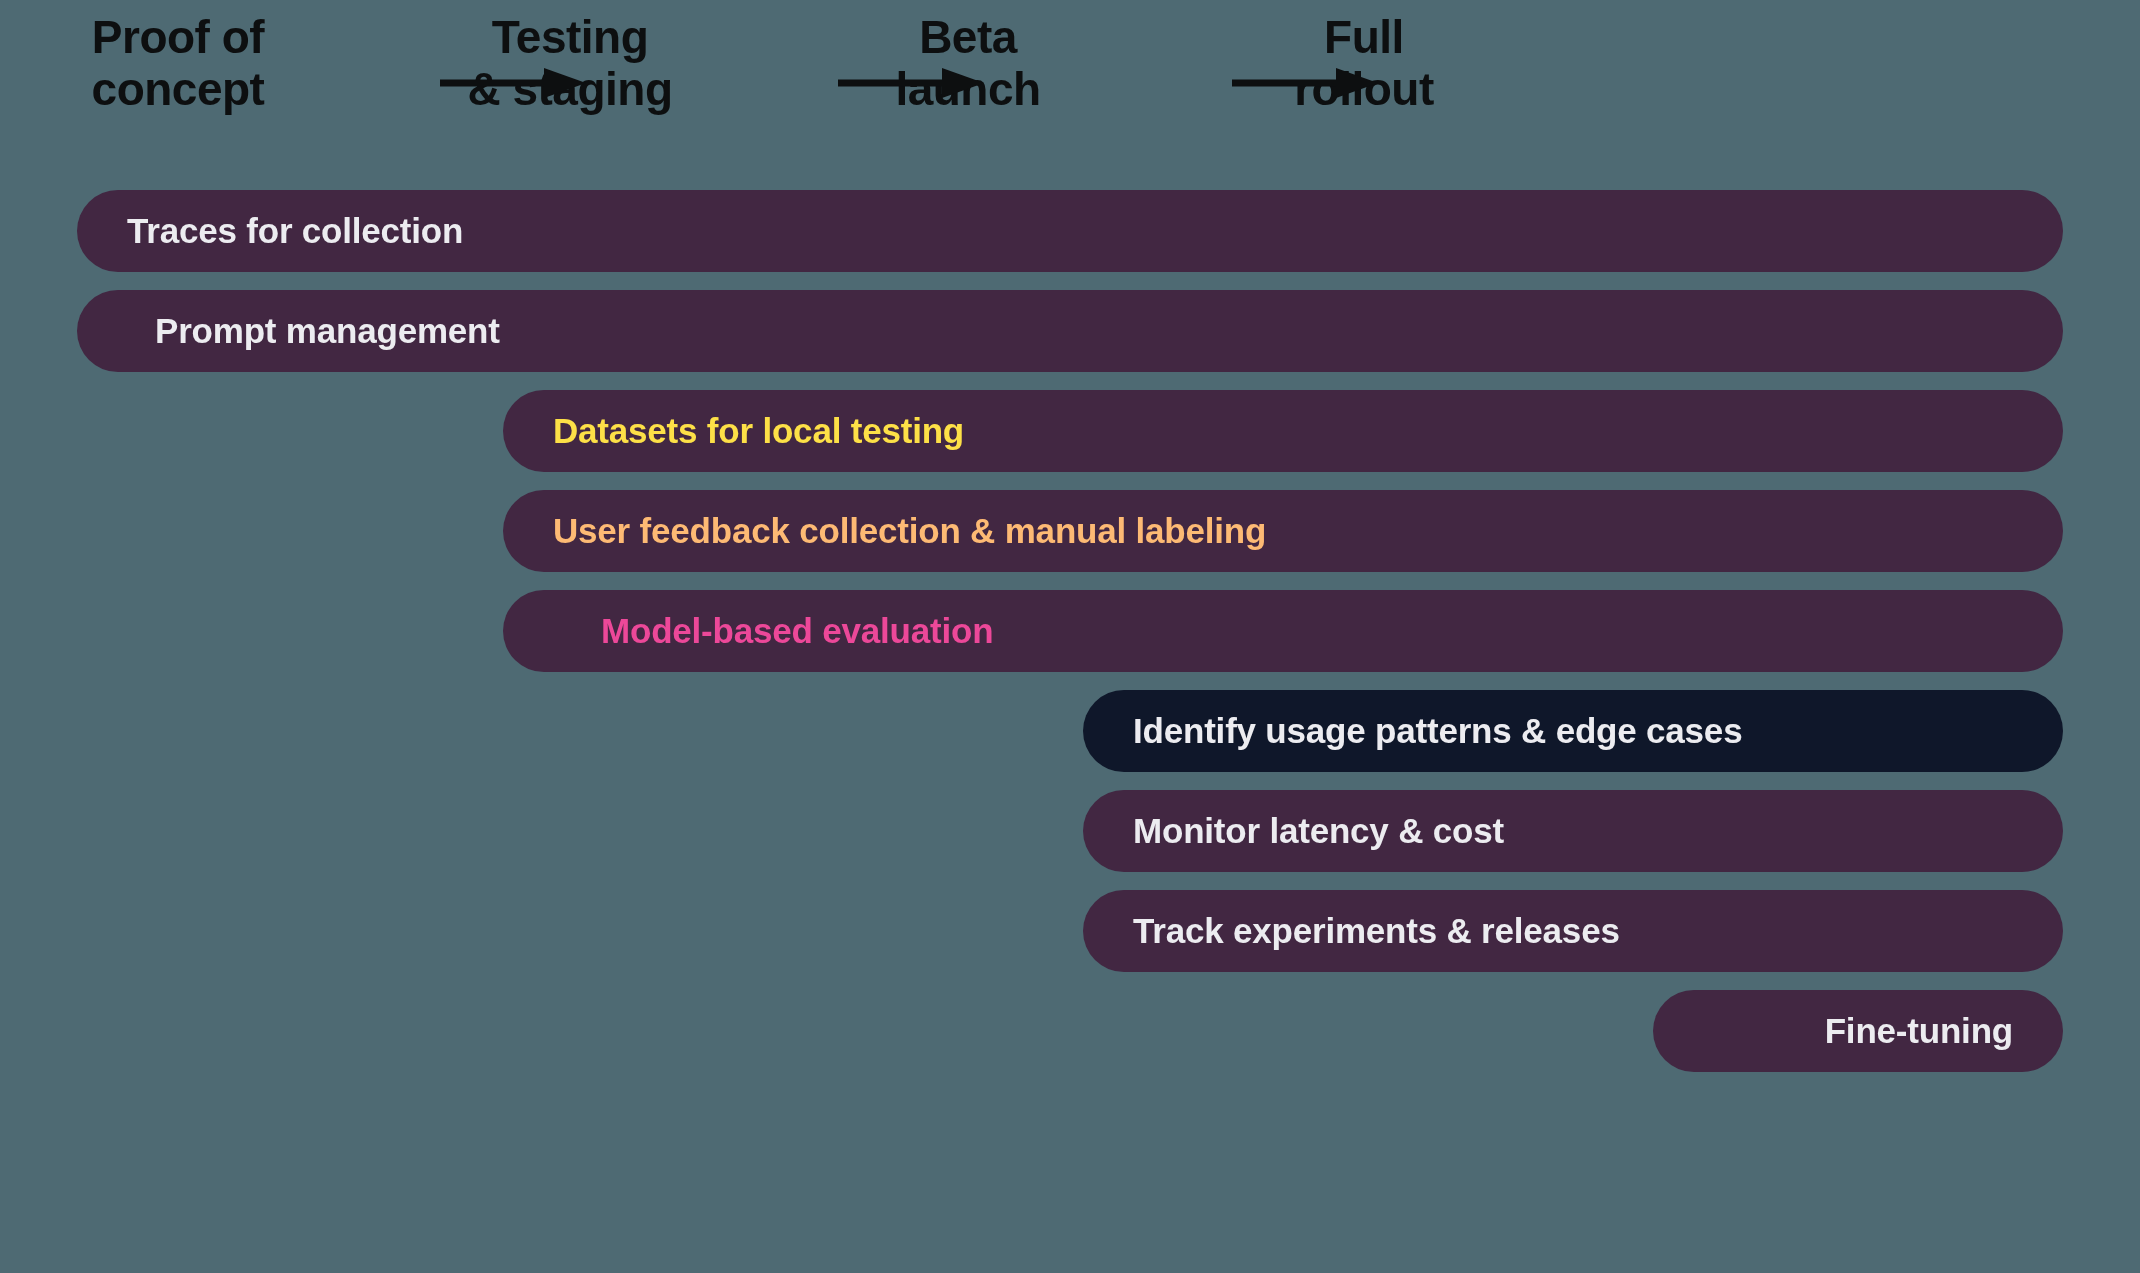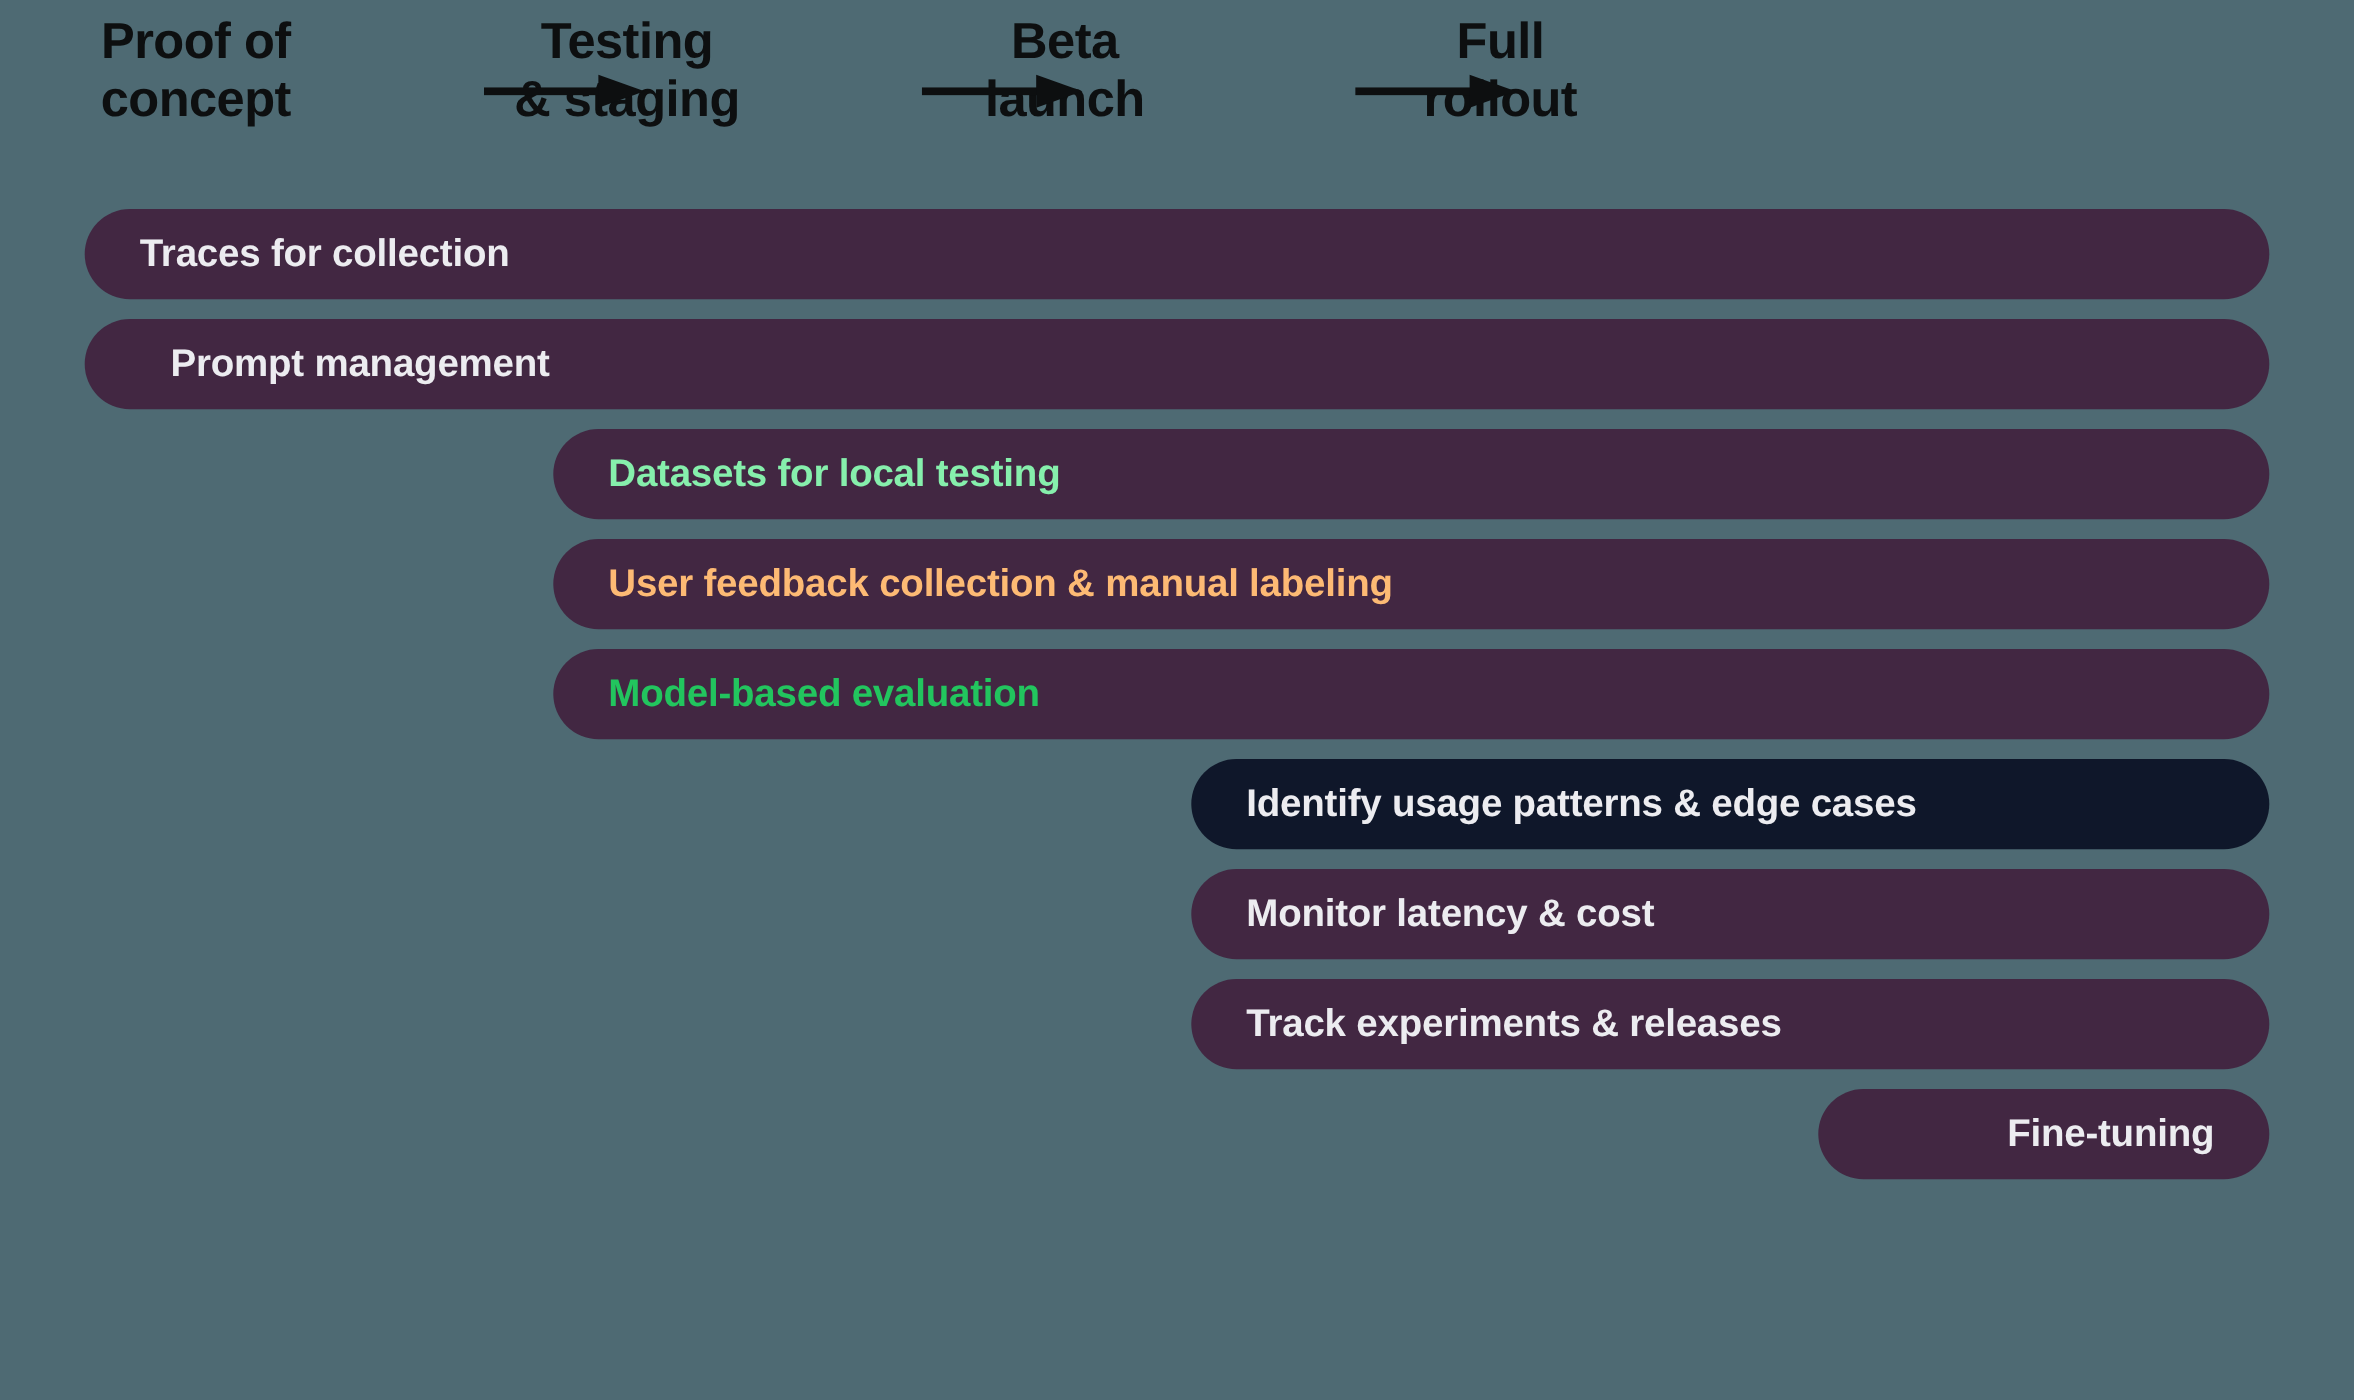--- a/index.html
+++ b/index.html
@@ -121,27 +121,27 @@
     </div>
 
   <div id="bars">
       <div class="bar" style="left: 77px; width: 1986px; top: 190px; background: rgb(66, 39, 66);">
         <span class="bar-label" style="color: rgb(236, 236, 240);">Traces for collection</span>
       </div>
       <div class="bar" style="left: 77px; width: 1986px; top: 290px; background: rgb(66, 39, 66);">
         <span class="bar-label" style="color: rgb(236, 236, 240); margin-left: 28px;">Prompt management</span>
       </div>
       <div class="bar" style="left: 503px; width: 1560px; top: 390px; background: rgb(66, 39, 66);">
-        <span class="bar-label" style="color: #86efac;">Datasets for local testing</span>
+        <span class="bar-label" style="color: #fde047;">Datasets for local testing</span>
       </div>
       <div class="bar" style="left: 503px; width: 1560px; top: 490px; background: rgb(66, 39, 66);">
         <span class="bar-label" style="color: #fdba74;">User feedback collection &amp; manual labeling</span>
       </div>
       <div class="bar" style="left: 503px; width: 1560px; top: 590px; background: rgb(66, 39, 66);">
-        <span class="bar-label" style="color: #22c55e;">Model-based evaluation</span>
+        <span class="bar-label" style="color: #ec4899; margin-left: 48px;">Model-based evaluation</span>
       </div>
       <div class="bar" style="left: 1083px; width: 980px; top: 690px; background: #0f172a;">
         <span class="bar-label" style="color: rgb(236, 236, 240);">Identify usage patterns &amp; edge cases</span>
       </div>
       <div class="bar" style="left: 1083px; width: 980px; top: 790px; background: rgb(66, 39, 66);">
         <span class="bar-label" style="color: rgb(236, 236, 240);">Monitor latency &amp; cost</span>
       </div>
       <div class="bar" style="left: 1083px; width: 980px; top: 890px; background: rgb(66, 39, 66);">
         <span class="bar-label" style="color: rgb(236, 236, 240);">Track experiments &amp; releases</span>
       </div>

